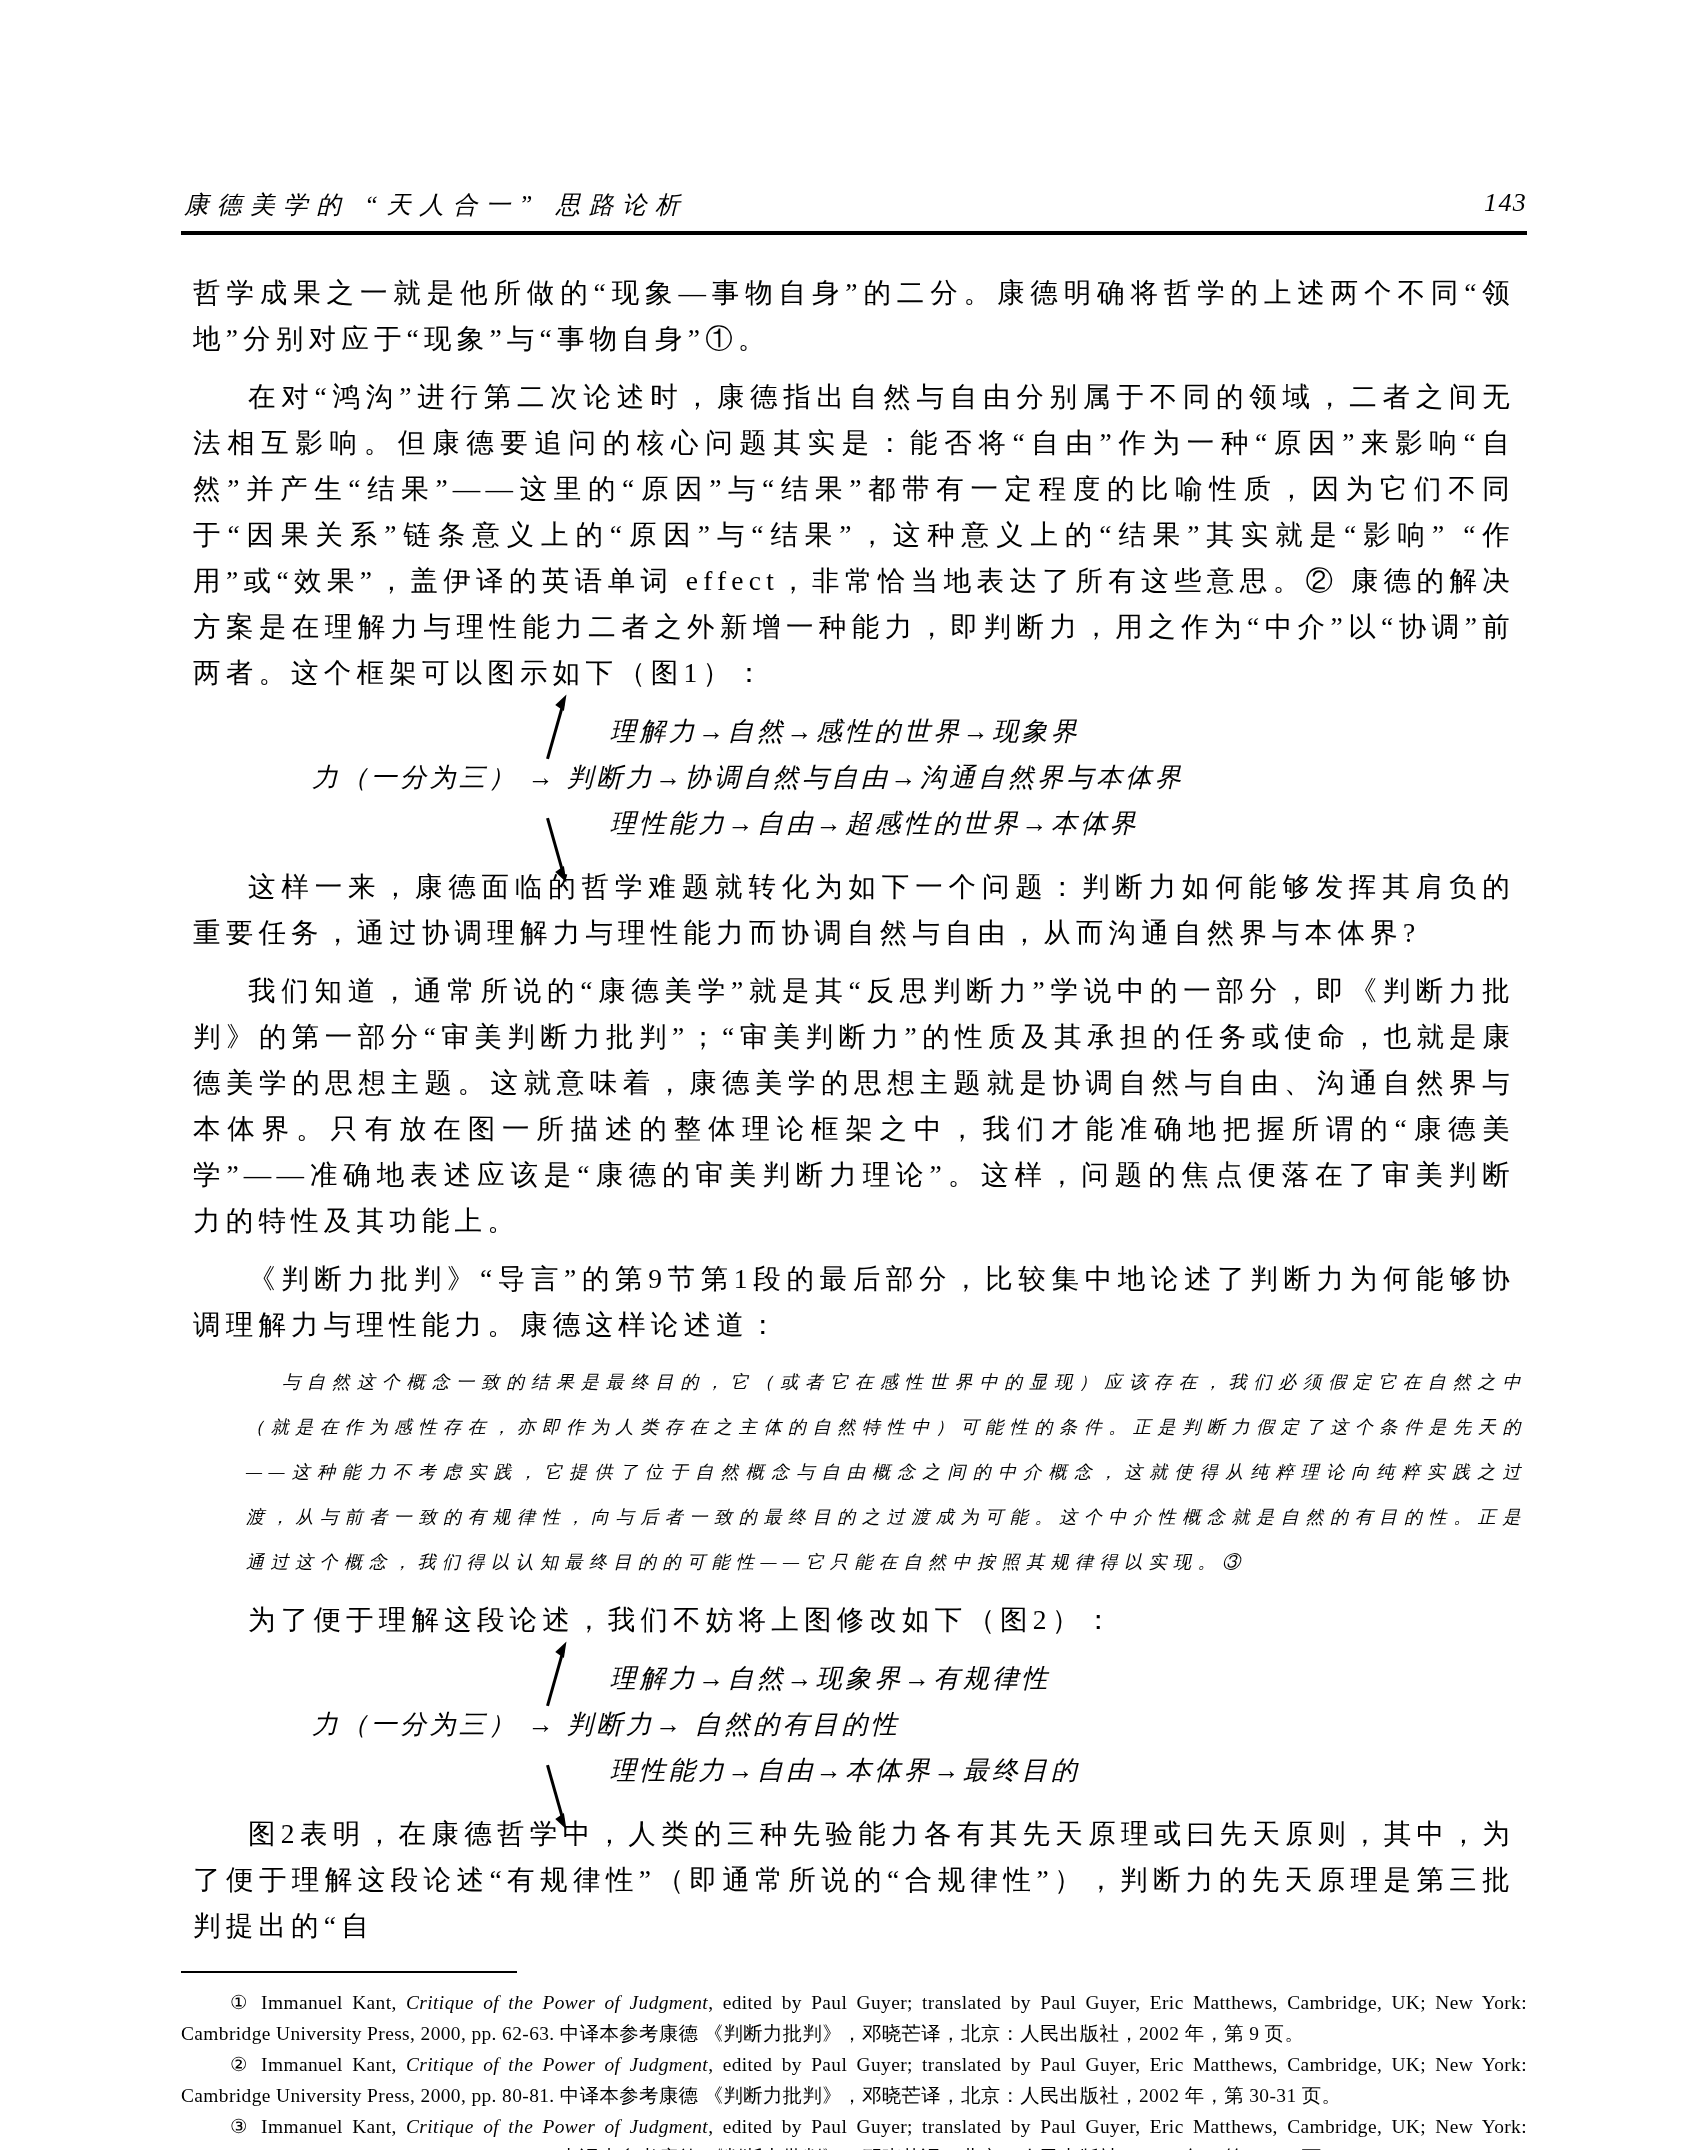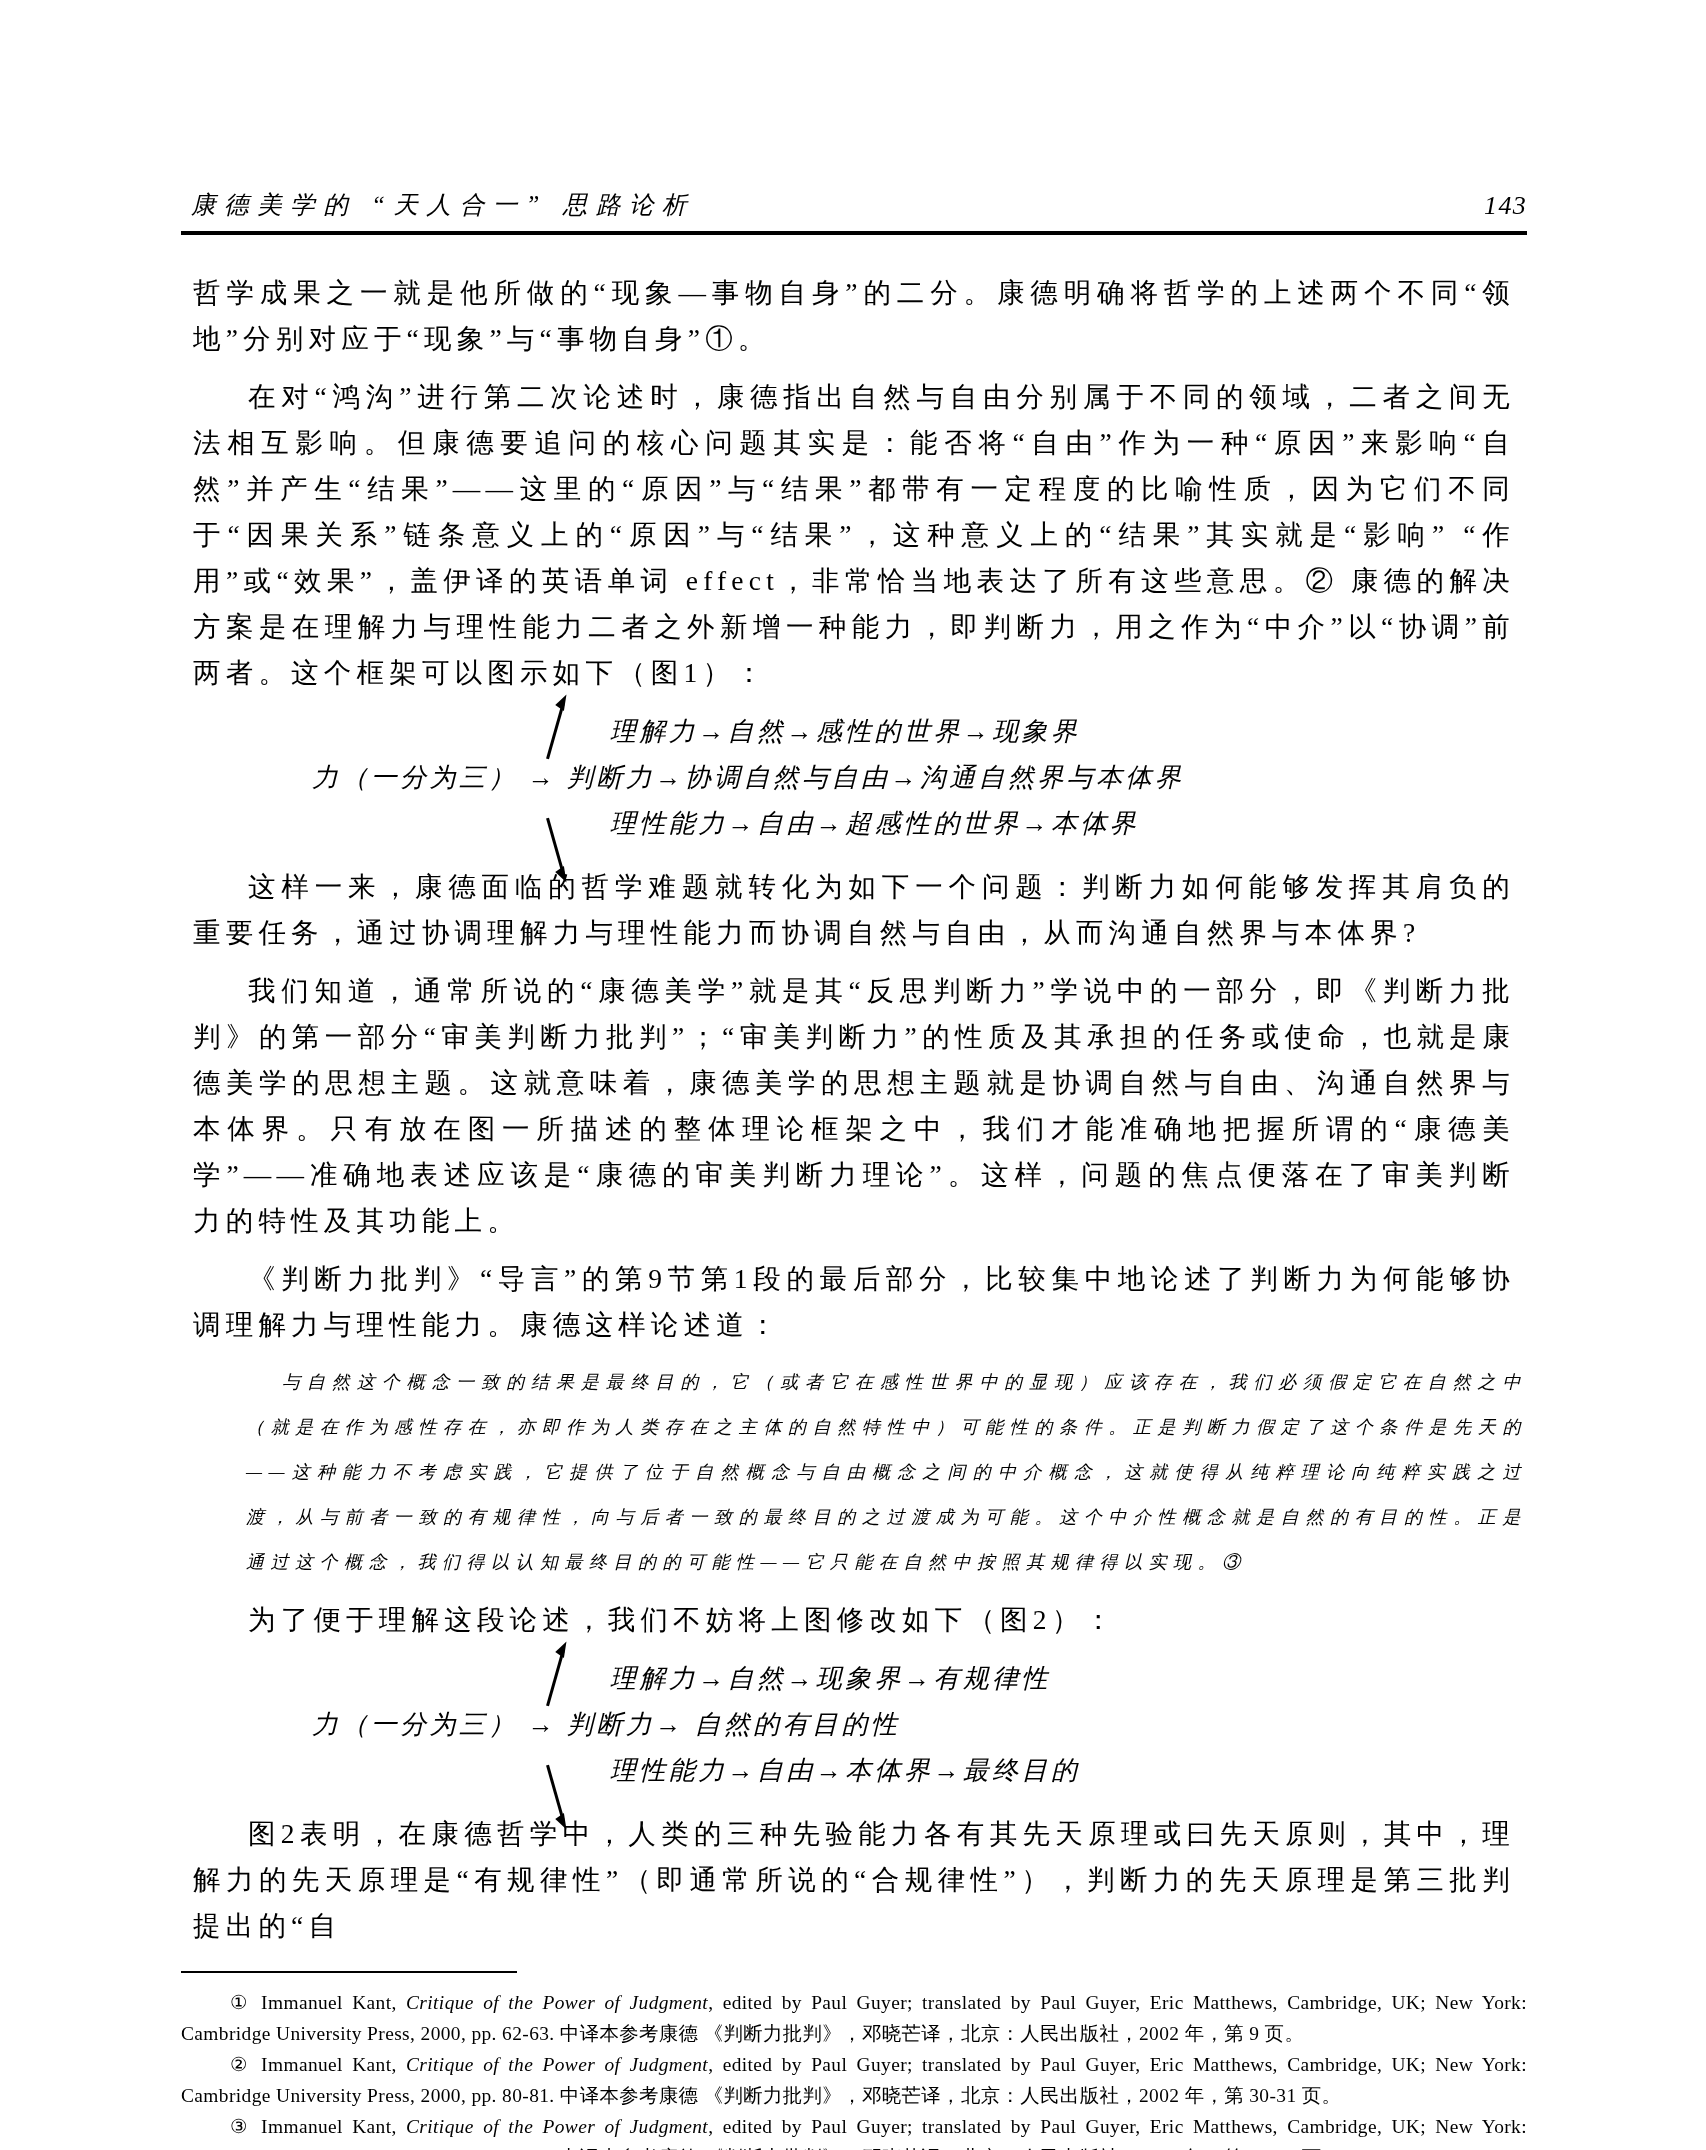--- a/index.html
+++ b/index.html
@@ -5,22 +5,22 @@
   html,body{margin:0;padding:0;background:#e8e8e8;}
   .page{
     position:relative;
     width:1707px;height:2414px;
     background:#ffffff;
     font-family:"Liberation Serif","DejaVu Serif",serif;
     color:#000;
     overflow:hidden;
   }
   .header{
-    position:absolute;top:188px;left:191px;right:180px;
-    display:flex;justify-content:space-between;align-items:flex-end;
+    position:absolute;top:188px;left:184px;right:180px;
+    display:flex;justify-content:space-between;align-items:flex-start;
   }
   .running-title{
     font-size:24.5px;letter-spacing:8.6px;font-style:italic;white-space:nowrap;
   }
   .page-number{
     font-size:26px;font-style:italic;letter-spacing:1.3px;margin-left:9px;
   }
   .header-rule{
     position:absolute;top:231px;left:181px;right:180px;height:3.9px;
     background:#000;
@@ -130,21 +130,21 @@
         <span class="arrow-slot arrow-down">
           <svg width="26" height="69" viewBox="0 0 60 160">
             <line x1="8" y1="5" x2="44" y2="132" stroke="#000" stroke-width="7"></line>
             <polygon points="52,154 26,130 46,116" fill="#000"></polygon>
           </svg>
         </span>
         <span>理性能力→自由→本体界→最终目的</span>
       </div>
     </div>
 
-    <p class="para">图2表明，在康德哲学中，人类的三种先验能力各有其先天原理或曰先天原则，其中，理解力的先天原理是“有规律性”（即通常所说的“合规律性”），判断力的先天原理是第三批判提出的“自</p>
+    <p class="para">图2表明，在康德哲学中，人类的三种先验能力各有其先天原理或曰先天原则，其中，为了便于理解这段论述“有规律性”（即通常所说的“合规律性”），判断力的先天原理是第三批判提出的“自</p>
 
     <div class="fn-rule"></div>
 
     <div class="footnotes">
       <p class="footnote"><span>①  Immanuel Kant, </span><span class="fn-title">Critique of the Power of Judgment</span><span>, edited by Paul Guyer; translated by Paul Guyer, Eric Matthews, Cambridge, UK; New York: Cambridge University Press, 2000, pp. 62-63. 中译本参考康德 《判断力批判》，邓晓芒译，北京：人民出版社，2002 年，第 9 页。</span></p>
       <p class="footnote"><span>②  Immanuel Kant, </span><span class="fn-title">Critique of the Power of Judgment</span><span>, edited by Paul Guyer; translated by Paul Guyer, Eric Matthews, Cambridge, UK; New York: Cambridge University Press, 2000, pp. 80-81. 中译本参考康德 《判断力批判》，邓晓芒译，北京：人民出版社，2002 年，第 30-31 页。</span></p>
       <p class="footnote"><span>③  Immanuel Kant, </span><span class="fn-title">Critique of the Power of Judgment</span><span>, edited by Paul Guyer; translated by Paul Guyer, Eric Matthews, Cambridge, UK; New York: Cambridge University Press, 2000, pp. 81-82. 中译本参考康德 《判断力批判》，邓晓芒译，北京：人民出版社，2002 年，第 31-32 页。</span></p>
     </div>
 
   </div>

